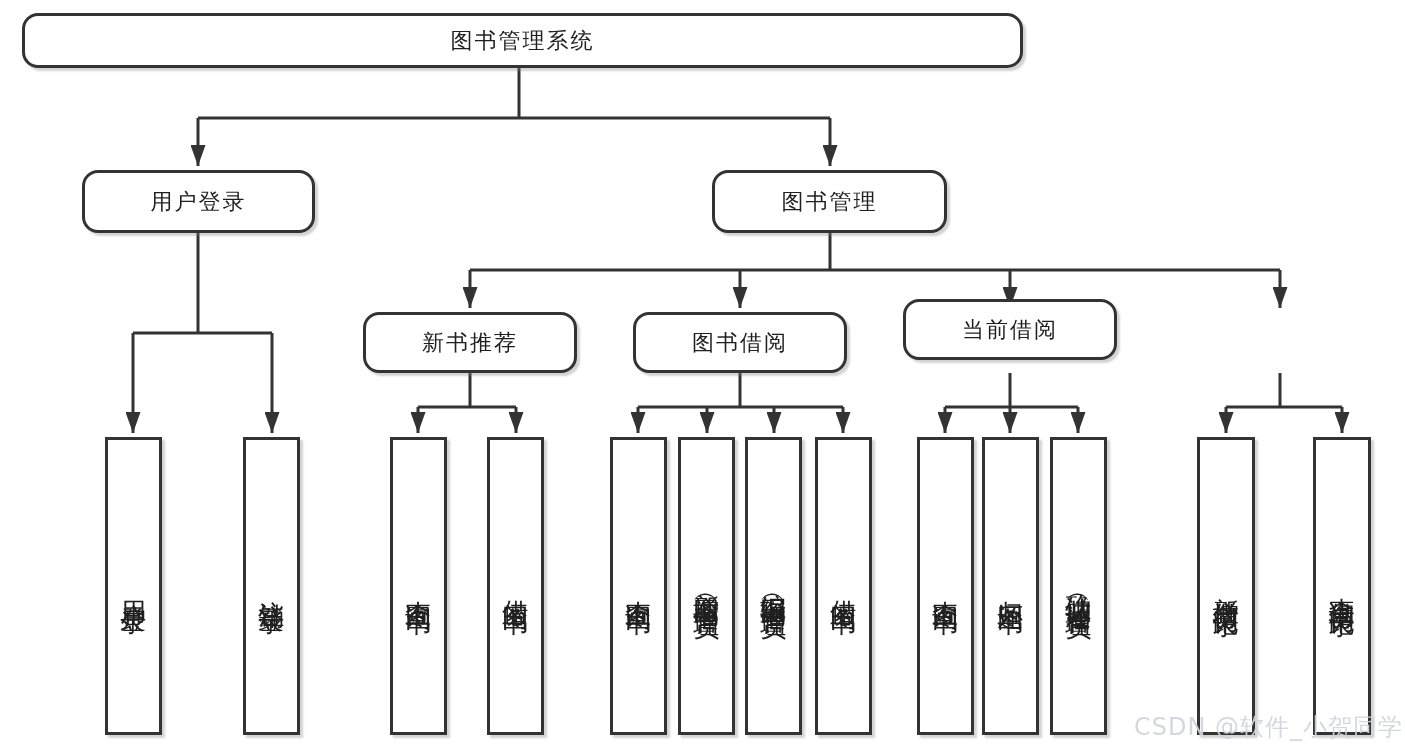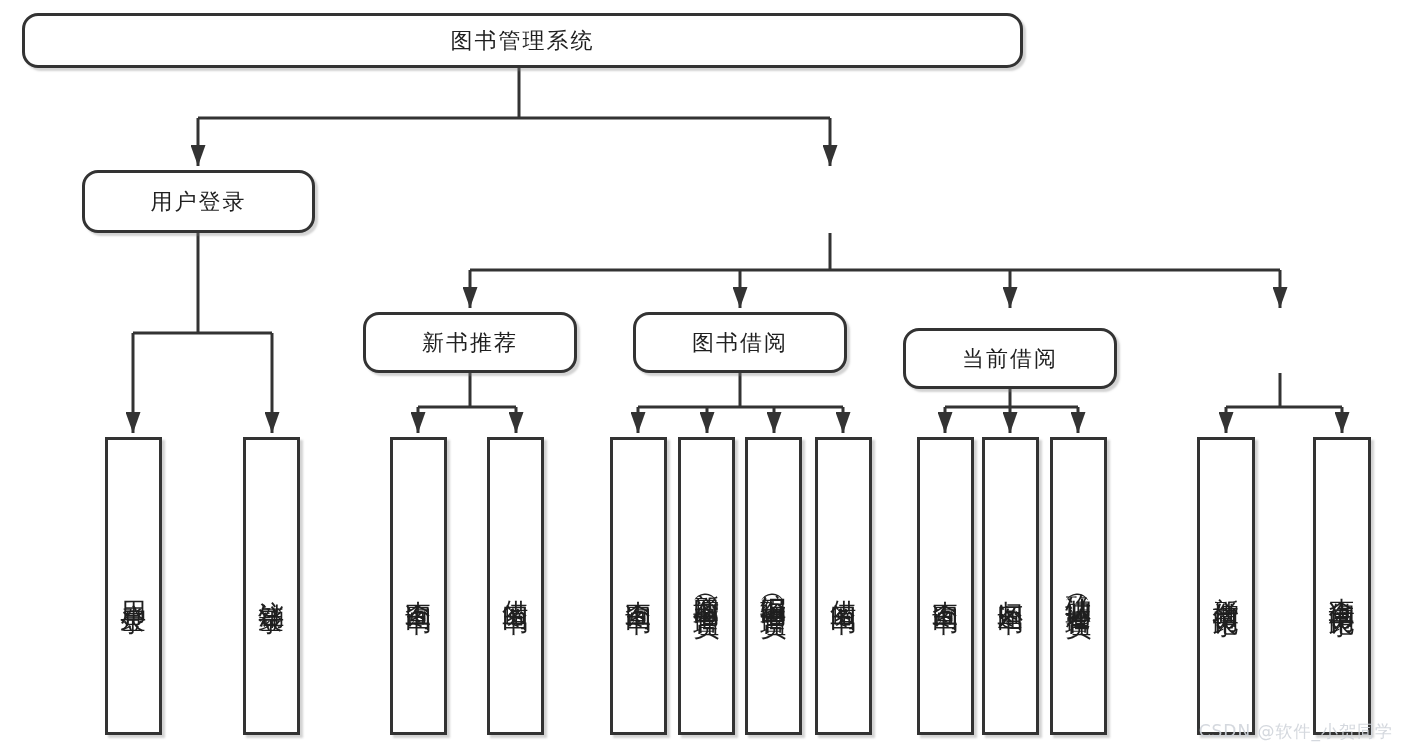--- a/index.html
+++ b/index.html
@@ -44,24 +44,24 @@
     text-orientation: mixed;
     font-size: 26px;
     letter-spacing: 3px;
     line-height: 1.1;
     width: 57px;
     top: 437px;
     height: 298px;
   }
   .watermark {
     position: absolute;
-    right: 12px;
+    right: 2px;
     bottom: 4px;
     z-index: 5;
-    font-size: 17px;
+    font-size: 24px;
     letter-spacing: 1px;
     color: rgba(208, 213, 219, 0.92);
     white-space: nowrap;
     margin-left: 20px;
   }
 </style>
 </head>
 <body>
 
 <div class="canvas">
@@ -112,24 +112,25 @@
       <line x1="1280" y1="373" x2="1280" y2="407"></line>
       <line x1="1226" y1="407" x2="1342" y2="407"></line>
       <line x1="1226" y1="407" x2="1226" y2="433" marker-end="url(#arrow)"></line>
       <line x1="1342" y1="407" x2="1342" y2="433" marker-end="url(#arrow)"></line>
     </g>
   </svg>
 
   <div class="node hbox" style="left:22px; top:13px; width:1001px; height:55px;">图书管理系统</div>
 
   <div class="node hbox" style="left:82px; top:170px; width:233px; height:63px;">用户登录</div>
+  <div class="node hbox" style="left:712px; top:170px; width:235px; height:63px;">图书管理</div>
 
   <div class="node hbox" style="left:633px; top:312px; width:214px; height:61px;">图书借阅</div>
   <div class="node hbox" style="left:363px; top:312px; width:214px; height:61px;">新书推荐</div>
-  <div class="node hbox" style="left:903px; top:328px; width:214px; height:61px;">当前借阅</div>
+  <div class="node hbox" style="left:903px; top:299px; width:214px; height:61px;">当前借阅</div>
 
   <div class="node leaf" style="left:105px;">用户登录</div>
   <div class="node leaf" style="left:243px;">注销登录</div>
 
   <div class="node leaf" style="left:390px;">查询图书</div>
   <div class="node leaf" style="left:487px;">借阅图书</div>
 
   <div class="node leaf" style="left:610px;">查询图书</div>
   <div class="node leaf" style="left:678px;">新增图书（管理员）</div>
   <div class="node leaf" style="left:745px;">编辑图书（管理员）</div>

